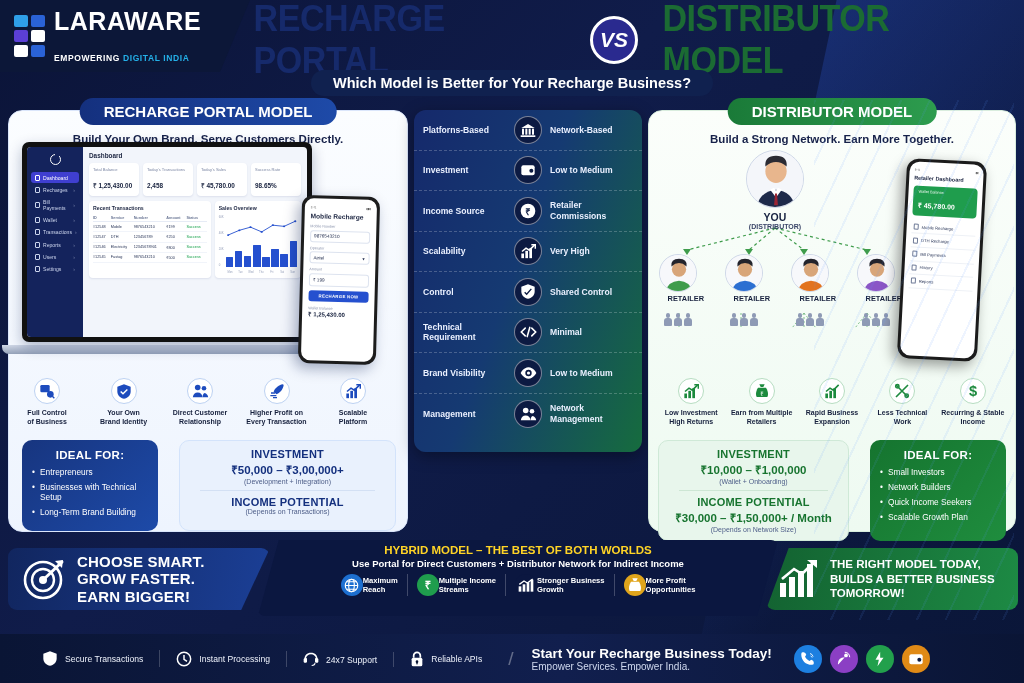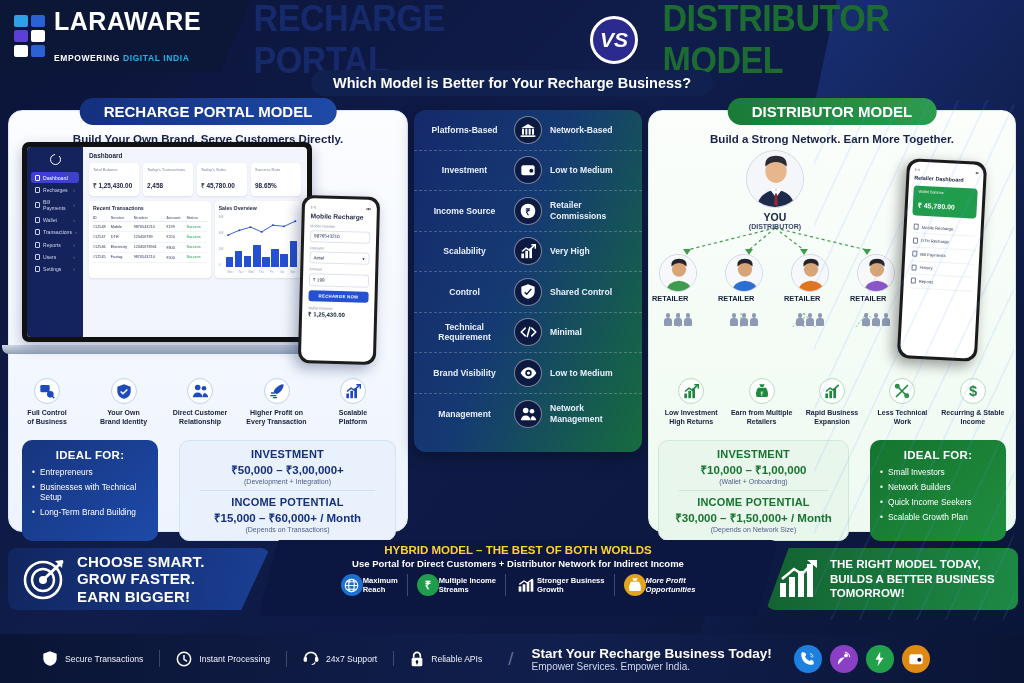--- a/index.html
+++ b/index.html
@@ -137,34 +137,34 @@
 
   
   .compare{position:absolute;left:414px;top:110px;width:228px;height:342px;border-radius:12px;
     background:linear-gradient(110deg,#15296b 0%,#153a72 45%,#166c3e 100%);
     box-shadow:0 4px 16px rgba(0,0,0,.35);overflow:hidden;}
   .cmp-head{background:#0d1c4d;color:#ffd426;font-size:11.5px;font-weight:bold;
     text-align:center;padding:7px 0;letter-spacing:.3px;}
   .cmp-row{display:flex;align-items:center;height:40.5px;padding:0 9px;
     border-bottom:1px dashed rgba(255,255,255,.22);}
   .cmp-row:last-child{border-bottom:none;}
-  .cmp-l{flex:1;text-align:center;color:#eaf0ff;font-size:8.6px;font-weight:bold;line-height:1.2;padding-right:8px;}
+  .cmp-l{flex:1;text-align:left;color:#eaf0ff;font-size:8.6px;font-weight:bold;line-height:1.2;padding-right:8px;}
   .cmp-ic{width:28px;height:28px;border-radius:50%;background:#0c1a42;border:1.3px solid rgba(255,255,255,.45);
     display:flex;align-items:center;justify-content:center;color:#fff;flex:0 0 auto;}
   .cmp-r{flex:1;text-align:left;color:#eaf0ff;font-size:8.6px;font-weight:bold;line-height:1.2;padding-left:8px;}
 
   
   .net{position:absolute;left:652px;top:150px;width:250px;height:220px;}
   .you{position:absolute;left:92px;top:0;width:62px;text-align:center;}
   .ava{width:58px;height:58px;border-radius:50%;background:#f6f7fb;border:1.6px solid #cfd8e8;
     overflow:hidden;position:relative;margin:0 auto;}
   .you-n{font-size:10.5px;font-weight:bold;color:#15203f;margin-top:3px;}
   .you-s{font-size:7px;font-weight:bold;color:#3a4568;}
   .rets{position:absolute;left:0;top:104px;width:250px;display:flex;justify-content:space-between;}
-  .ret{width:52px;text-align:left;}
+  .ret{width:52px;text-align:right;}
   .ret .ava{width:38px;height:38px;}
   .ret p{font-size:7.4px;font-weight:bold;color:#16203d;margin-top:2px;}
   .cust{display:flex;justify-content:center;gap:2px;margin-top:10px;}
   .cust i{width:8px;height:13px;display:block;position:relative;}
   .cust i:before{content:"";position:absolute;left:1.6px;top:0;width:4.6px;height:4.6px;
     border-radius:50%;background:#8e9ab5;}
   .cust i:after{content:"";position:absolute;left:0;top:5.2px;width:8px;height:8px;
     background:#8e9ab5;border-radius:3px 3px 1px 1px;}
   svg.lines{position:absolute;left:0;top:0;width:250px;height:220px;pointer-events:none;}
 
@@ -186,35 +186,35 @@
     display:flex;align-items:center;gap:11px;padding:0 14px;
     clip-path:polygon(0 0,100% 0,89% 100%,0 100%);}
   .cta-l h3{color:#fff;font-size:15px;line-height:1.16;letter-spacing:.2px;}
   .hybrid{position:absolute;left:258px;top:540px;width:520px;height:76px;
     background:#0b1740;border-radius:7px;padding:4px 10px 0;
     clip-path:polygon(4% 0,100% 0,96% 100%,0 100%);}
   .hy-t{text-align:center;color:#ffd426;font-size:11.5px;font-weight:bold;}
   .hy-s{text-align:center;color:#fff;font-size:9.5px;font-weight:bold;margin:2px 0 5px;}
   .hy-row{display:flex;justify-content:center;gap:0;}
   .hy-i{display:flex;align-items:center;padding:0 9px;border-right:1px solid rgba(255,255,255,.22);}
-  .hy-i:last-child{border-right:none;font-style:italic;}
+  .hy-i:last-child{border-right:none;}
   .hy-c{width:22px;height:22px;border-radius:50%;display:flex;align-items:center;
     justify-content:center;color:#fff;font-size:11px;flex:0 0 auto;}
   .hy-i p{color:#fff;font-size:7.6px;font-weight:bold;line-height:1.25;}
   .cta-r{position:absolute;left:766px;top:548px;width:252px;height:62px;
     background:linear-gradient(100deg,#136231,#1d8a44);border-radius:9px;
     display:flex;align-items:center;gap:10px;padding:0 12px;
     clip-path:polygon(9% 0,100% 0,100% 100%,0 100%);}
   .cta-r h3{color:#fff;font-size:11.5px;line-height:1.25;}
 
   
   .footer{position:absolute;left:0;top:634px;width:1024px;height:49px;
     background:linear-gradient(90deg,#0a1535,#111f4e 55%,#0a1535);
     display:flex;align-items:center;}
-  .f-left{display:flex;align-items:center;padding-left:26px;gap:0;}
+  .f-left{display:flex;align-items:flex-end;padding-left:26px;gap:0;}
   .f-it{display:flex;align-items:center;gap:7px;padding:0 16px;border-right:1px solid rgba(255,255,255,.2);}
   .f-it:last-child{border-right:none;}
   .f-it span{color:#eef2fb;font-size:8.6px;}
   .f-slash{color:rgba(255,255,255,.35);font-size:19px;margin:0 10px;}
   .f-mid{margin-left:8px;}
   .f-mid h4{color:#fff;font-size:13.5px;}
   .f-mid p{color:#cfd8ee;font-size:10px;}
   .f-icons{display:flex;gap:8px;margin-left:22px;}
   .f-ic{width:28px;height:28px;border-radius:50%;display:flex;align-items:center;
     justify-content:center;color:#fff;font-size:14px;}
@@ -490,21 +490,20 @@
           <li>Businesses with Technical Setup</li>
           <li>Long-Term Brand Building</li>
         </ul>
     </div>
     <div class="invest b">
       <h4>INVESTMENT</h4>
       <div class="amt">₹50,000 – ₹3,00,000+</div>
       <div class="note">(Development + Integration)</div>
       <hr>
       <h4>INCOME POTENTIAL</h4>
-      <div class="amt">₹15,000 – ₹60,000+ / Month</div>
       <div class="note">(Depends on Transactions)</div>
     </div>
   </div>
 
   <div class="compare">
     <div id="cmpRows">
         <div class="cmp-row">
     <div class="cmp-l">Platforns-Based</div>
     <div class="cmp-ic">
             <svg width="16" height="16" viewBox="0 0 24 24" fill="currentColor">

